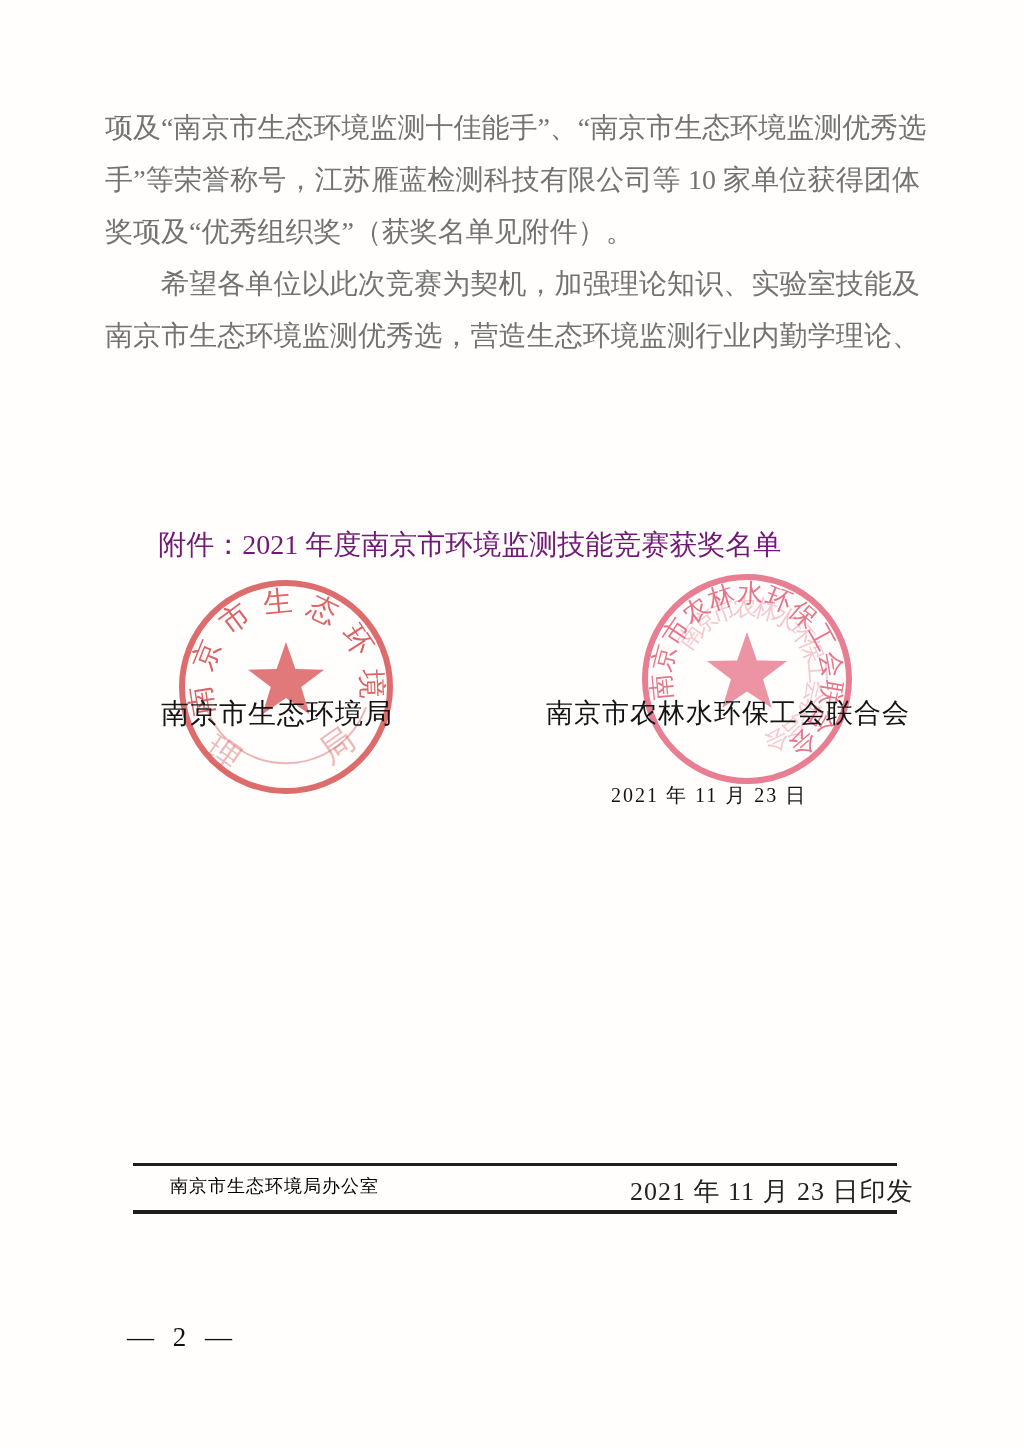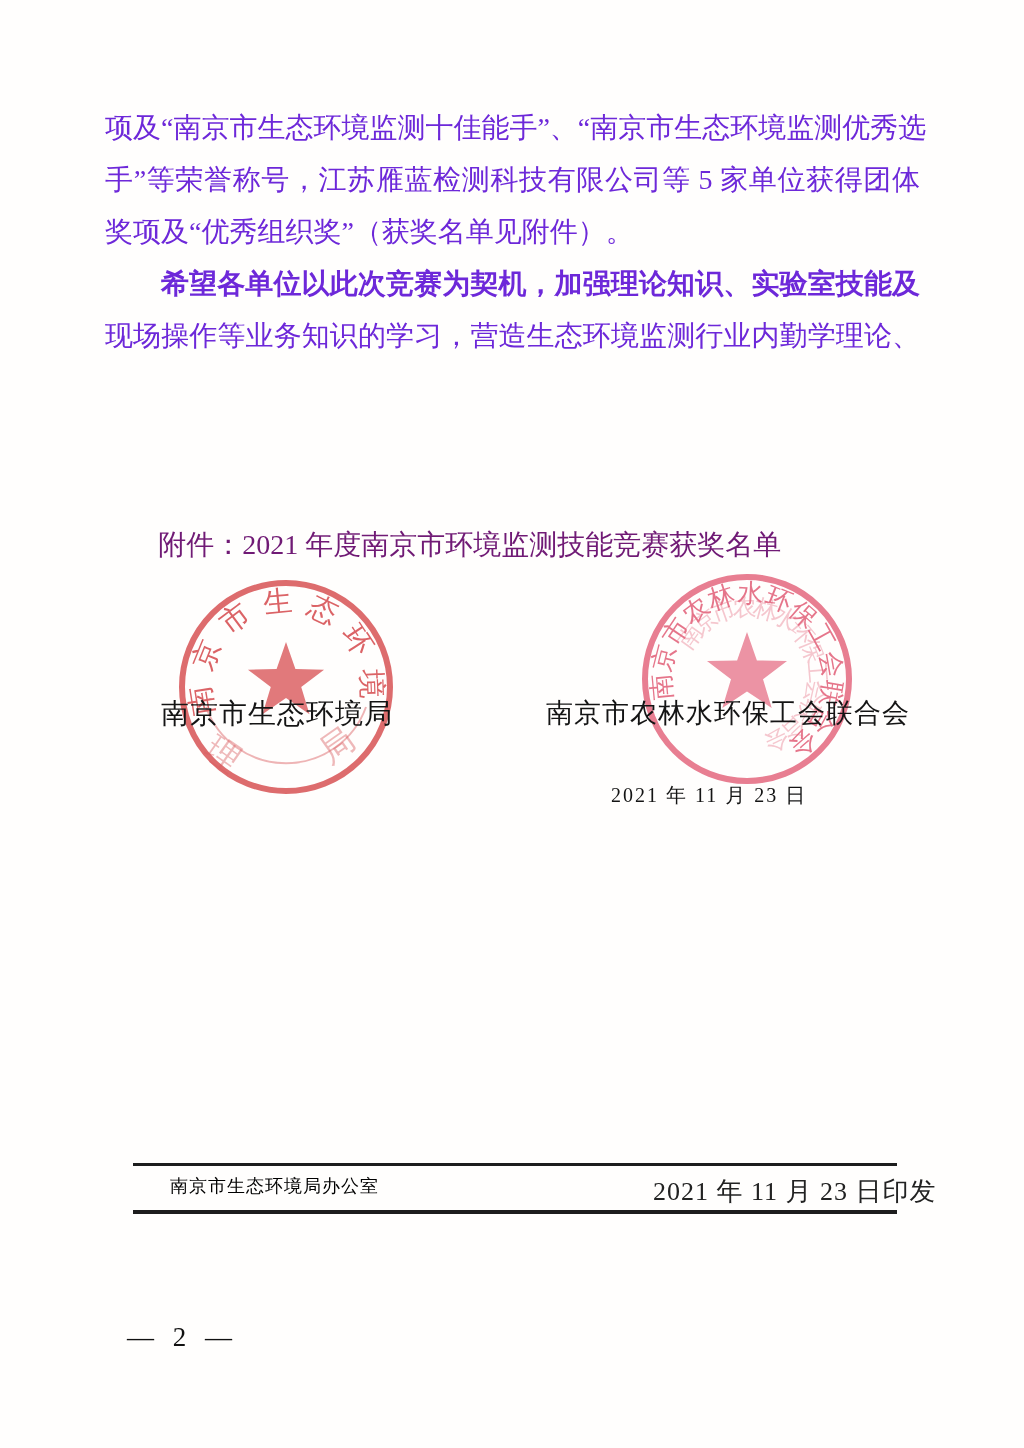--- a/index.html
+++ b/index.html
@@ -14,35 +14,35 @@
     color: #1f1f1f;
   }
   
   .body-text {
     position: absolute;
     left: 105px;
     top: 102px;
     width: 815px;
     font-size: 28px;
     line-height: 52px;
-    color: #6d28d9;
+    color: #737373;
   }
   .doc-line {
     text-align: justify;
     text-align-last: justify;
     text-justify: inter-character;
     height: 52px;
     overflow: visible;
     white-space: nowrap;
   }
   .doc-line.line-last {
     text-align: left;
     text-align-last: left;
   }
-  .doc-line.line-indent { text-indent: 2em; font-weight: bold; }
+  .doc-line.line-indent { text-indent: 2em; }
   .attachment-line {
     position: absolute;
     left: 105px;
     top: 527px;
     width: 815px;
     font-size: 28px;
     line-height: 36px;
     text-indent: 1.9em;
     color: #701a75;
     white-space: nowrap;
@@ -88,46 +88,45 @@
     white-space: nowrap;
   }
   .footer-print-date {
     position: absolute;
     left: 630px;
     top: 1174px;
     font-size: 26px;
     letter-spacing: 1px;
     color: #222;
     white-space: nowrap;
-    margin-left: 23px;
   }
   .page-number {
     position: absolute;
     left: 127px;
     top: 1322px;
     font-size: 27px;
     letter-spacing: 6px;
     color: #111;
     white-space: nowrap;
   }
 </style>
 </head>
 <body>
 
 <div class="page">
 
   <div class="body-text">
     <div>
         <div class="doc-line">项及“南京市生态环境监测十佳能手”、“南京市生态环境监测优秀选</div>
-        <div class="doc-line">手”等荣誉称号，江苏雁蓝检测科技有限公司等 5 家单位获得团体</div>
+        <div class="doc-line">手”等荣誉称号，江苏雁蓝检测科技有限公司等 10 家单位获得团体</div>
         <div class="doc-line line-last">奖项及“优秀组织奖”（获奖名单见附件）。</div>
       </div>
     <div>
         <div class="doc-line line-indent">希望各单位以此次竞赛为契机，加强理论知识、实验室技能及</div>
-        <div class="doc-line">现场操作等业务知识的学习，营造生态环境监测行业内勤学理论、</div>
+        <div class="doc-line">南京市生态环境监测优秀选，营造生态环境监测行业内勤学理论、</div>
       </div>
   </div>
 
   <div class="attachment-line">附件：2021 年度南京市环境监测技能竞赛获奖名单</div>
 
   <div class="seal seal-left">
     <svg viewBox="0 0 230 230">
       <circle cx="115" cy="115" r="104" fill="none" stroke="#d5494d" stroke-width="6" opacity="0.9"></circle>
       <path id="arcL" d="M 43.6 141 A 76 76 0 1 1 186.4 141" fill="none"></path>
       <text font-size="29" fill="#d5494d" opacity="0.95" font-family="'Liberation Serif','DejaVu Serif',serif">

